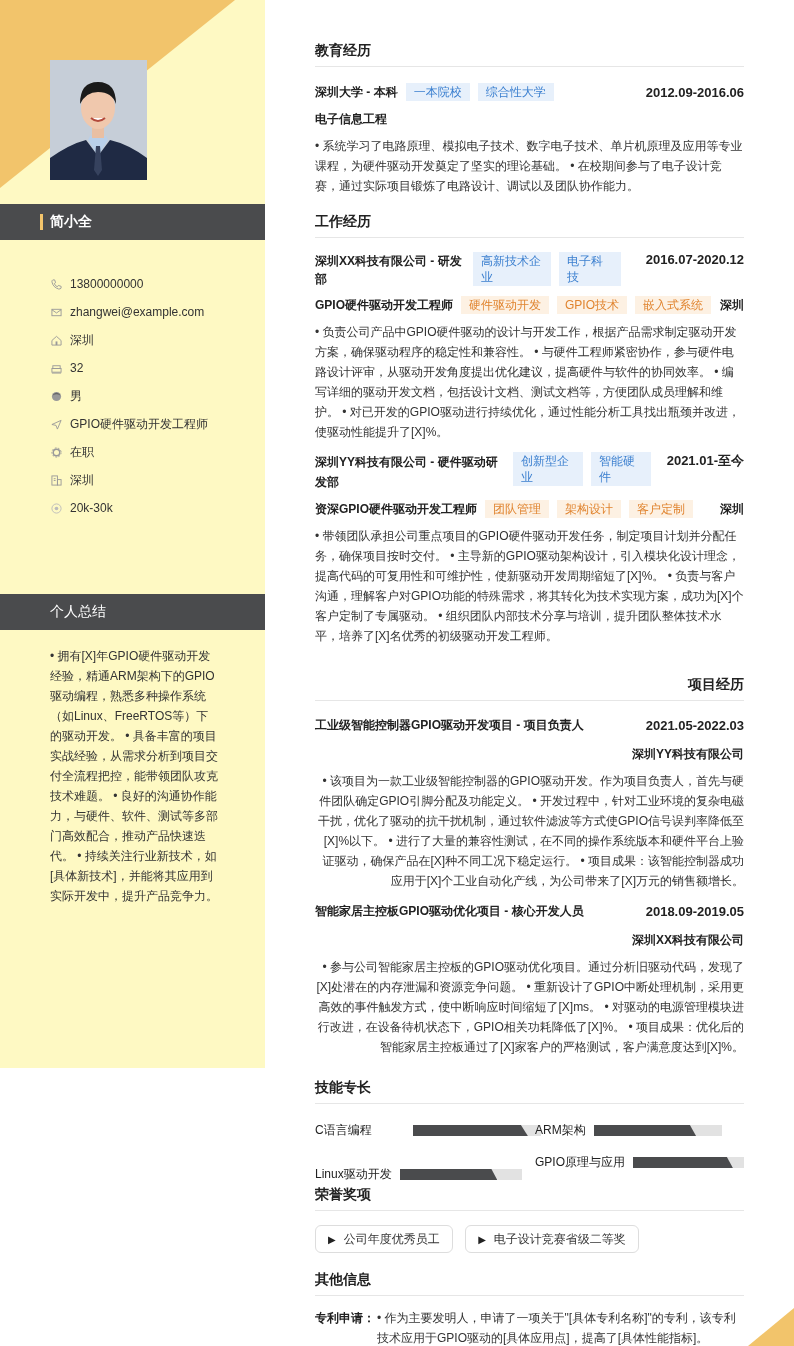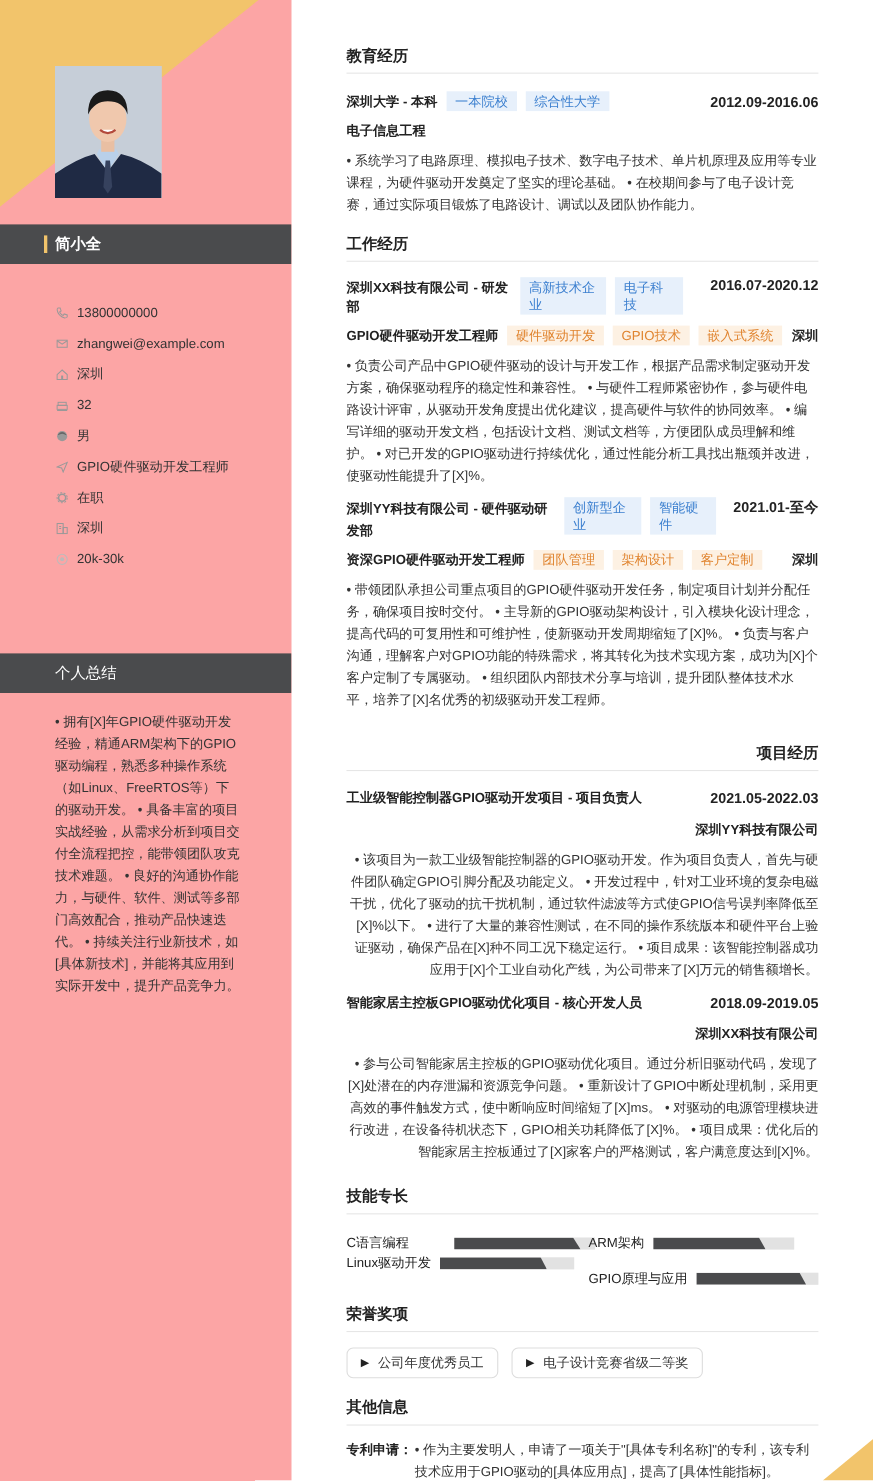--- a/index.html
+++ b/index.html
@@ -1,19 +1,19 @@
 <!DOCTYPE html>
 <html><head>
 <meta charset="utf-8">
 <style>
   * { box-sizing: border-box; margin: 0; padding: 0; }
   html, body { width: 794px; height: 1346px; overflow: hidden; background: #ffffff; }
   body { font-family: "Liberation Sans", "DejaVu Sans", sans-serif; color: #333; position: relative; }
 
-  .sidebar { position: absolute; left: 0; top: 0; width: 265px; height: 1346px; background: #fca5a5; overflow: hidden; }
+  .sidebar { position: absolute; left: 0; top: 0; width: 265px; height: 1068px; background: #fef9c3; overflow: hidden; }
   .corner-tl { position: absolute; left: 0; top: 0; width: 0; height: 0;
     border-top: 188px solid #f2c46b; border-right: 235px solid transparent; }
   .photo { position: absolute; left: 50px; top: 60px; width: 97px; height: 120px; background: #c9d0d8; overflow: hidden; }
   .name-bar { position: absolute; left: 0; top: 204px; width: 265px; height: 36px; background: #4a4b4d; }
   .name-bar .accent { position: absolute; left: 40px; top: 10px; width: 3px; height: 16px; background: #f2c46b; }
   .name-bar .name { position: absolute; left: 50px; top: 9px; color: #fff; font-size: 14px; font-weight: bold; }
 
   .info-list { position: absolute; left: 50px; top: 270px; }
   .info-item { height: 28px; display: flex; align-items: center; font-size: 12px; color: #333; }
   .info-item .ic { width: 12px; height: 12px; margin-right: 8px; display: inline-flex; align-items: center; justify-content: center; }
@@ -242,21 +242,21 @@
         <div class="bar" style="width:128px;">
             <div class="fill" style="width:90%;"></div>
           </div>
       </div>
       <div class="skill" style="position:absolute; left:220px; top:18px;">
         <span>ARM架构</span>
         <div class="bar" style="width:128px;">
             <div class="fill" style="width:80%;"></div>
           </div>
       </div>
-      <div class="skill" style="position:absolute; left:0; top:36px;">
+      <div class="skill" style="position:absolute; left:0; top:62px;">
         <span>Linux驱动开发</span>
         <div class="bar" style="width:122px;">
             <div class="fill" style="width:80%;"></div>
           </div>
       </div>
       <div class="skill" style="position:absolute; left:220px; top:50px;">
         <span>GPIO原理与应用</span>
         <div class="bar" style="width:111px;">
             <div class="fill" style="width:90%;"></div>
           </div>

